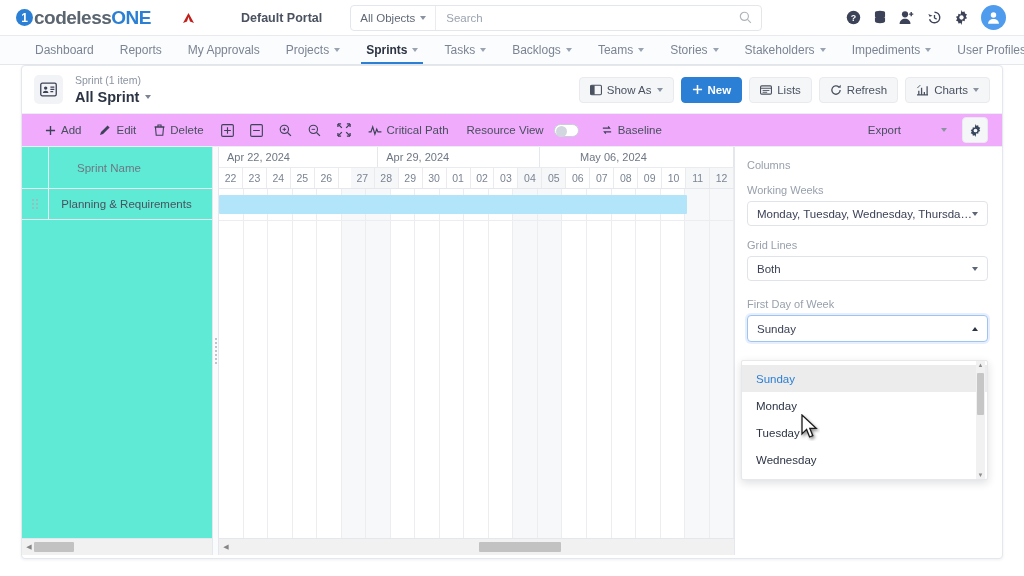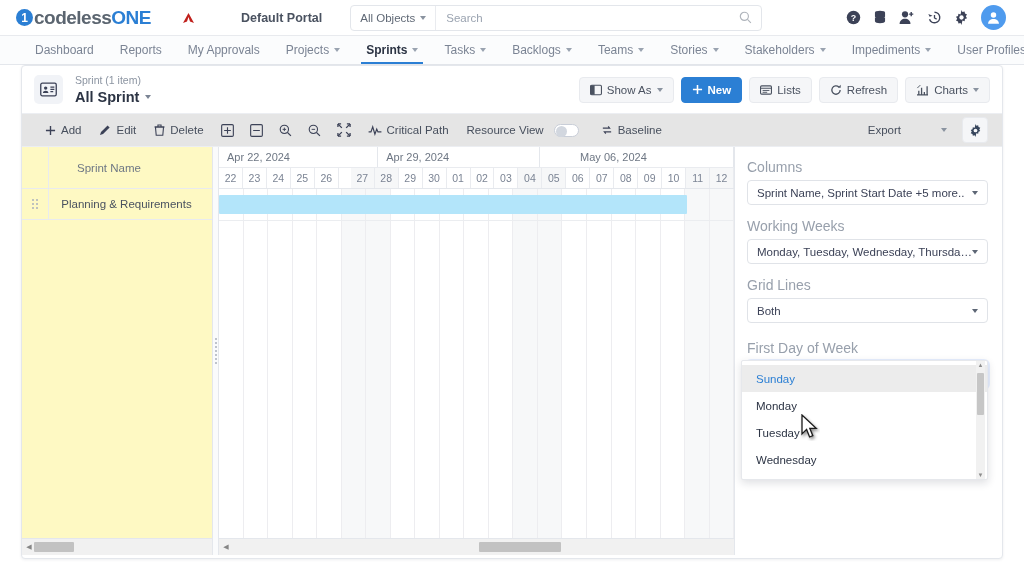--- a/index.html
+++ b/index.html
@@ -103,21 +103,21 @@
     height:26px; display:flex; align-items:center; gap:5px;
     padding:0 10px; border-radius:4px; background:#f5f6f8;
     border:1px solid #e8eaee; font-size:11.5px; color:#4a5260; cursor:pointer;
     white-space:nowrap;
   }
   .btn.primary { background:#2b7fd4; border-color:#2b7fd4; color:#fff; font-weight:bold; }
 
   
   .toolbar {
     height:33px; display:flex; align-items:center; padding:0 14px;
-    border-bottom:1px solid #eceef2; background:#e5e5e5;text-align:right;
+    border-bottom:1px solid #eceef2; background:#f0abfc;text-align:right;
   }
   .tb {
     display:flex; align-items:center; gap:5px; font-size:11.5px;
     color:#474f5d; cursor:pointer; padding:0 9px; height:24px; white-space:nowrap;
   }
   .tb.ic { padding:0 8px; }
   .toggle {
     width:25px;height:13px;border-radius:7px;background:#fff;
     border:1px solid #c9ced8; position:relative; cursor:pointer; margin:0 4px;
   }
@@ -127,21 +127,21 @@
     width:26px;height:26px;border-radius:4px;background:#f5f6f8;border:1px solid #e8eaee;
     display:flex;align-items:center;justify-content:center;cursor:pointer;margin-left:6px;
   }
 
   
   .cardbody { display:flex; height:408px; }
 
   
   .leftpane {
     width:191px; border-right:1px solid #e4e7ec; position:relative;
-    display:flex; flex-direction:column; background:#fef9c3;
+    display:flex; flex-direction:column; background:#5eead4;
   }
   .lp-head { height:42px; border-bottom:1px solid #e9ebef; display:flex; }
   .lp-head .h-drag { width:27px; border-right:1px solid #e9ebef; }
   .lp-head .h-name { flex:1; display:flex; align-items:center; padding-left:28px; color:#6e7embed; }
   .lp-head .h-name span { font-size:11.5px; color:#6e7784; }
   .lp-row { height:31px; border-bottom:1px solid #e9ebef; display:flex; align-items:center; }
   .lp-row .c-drag {
     width:27px; height:100%; border-right:1px solid #e9ebef;
     display:flex; align-items:center; justify-content:center;
   }
@@ -185,21 +185,21 @@
     height:17px; background:#f1f1f1; border-top:1px solid #e4e7ec;
     display:flex; align-items:center; padding:0 2px; position:relative;
   }
 
   
   .settings {
     width:268px; border-left:1px solid #e4e7ec; background:#fff;
     padding:12px 14px 0 12px; position:relative;
   }
   .fld { margin-bottom:13px; }
-  .fld-label { font-size:14px; color:#98a0ac; margin-bottom:5px; }
+  .fld-label { font-size:11px; color:#98a0ac; margin-bottom:5px; }
   .sel {
     height:25px; border:1px solid #e0e3e8; border-radius:4px;
     display:flex; align-items:center; padding:0 9px; font-size:11.5px;
     color:#3c4257; background:#fff; cursor:pointer;
   }
   .sel span.v { overflow:hidden; white-space:nowrap; text-overflow:ellipsis; }
   .sel .caret { margin-left:auto; border-top-color:#5d6675; }
   .sel.open { border-color:#9ec5f0; box-shadow:0 0 0 2px rgba(66,133,244,.13); height:27px; }
   .sel.open .caret { border-top:0; border-bottom:4px solid #2c3444; }
 
@@ -646,24 +646,20 @@
       </div>
       <div class="g-scroll">
         <span class="sb-arrow">◀</span>
         <span class="sb-thumb" style="width:82px; margin-left:248px;"></span>
       </div>
     </div>
 
     <div class="settings">
       <div class="fld">
         <div class="fld-label">Columns</div>
-        <div class="sel">
-          <span class="v">Sprint Name, Sprint Start Date   +5 more..</span>
-          <span class="caret"></span>
-        </div>
       </div>
       <div class="fld">
         <div class="fld-label">Working Weeks</div>
         <div class="sel">
           <span class="v">Monday, Tuesday, Wednesday, Thursday, Friday</span>
           <span class="caret"></span>
         </div>
       </div>
       <div class="fld">
         <div class="fld-label">Grid Lines</div>

